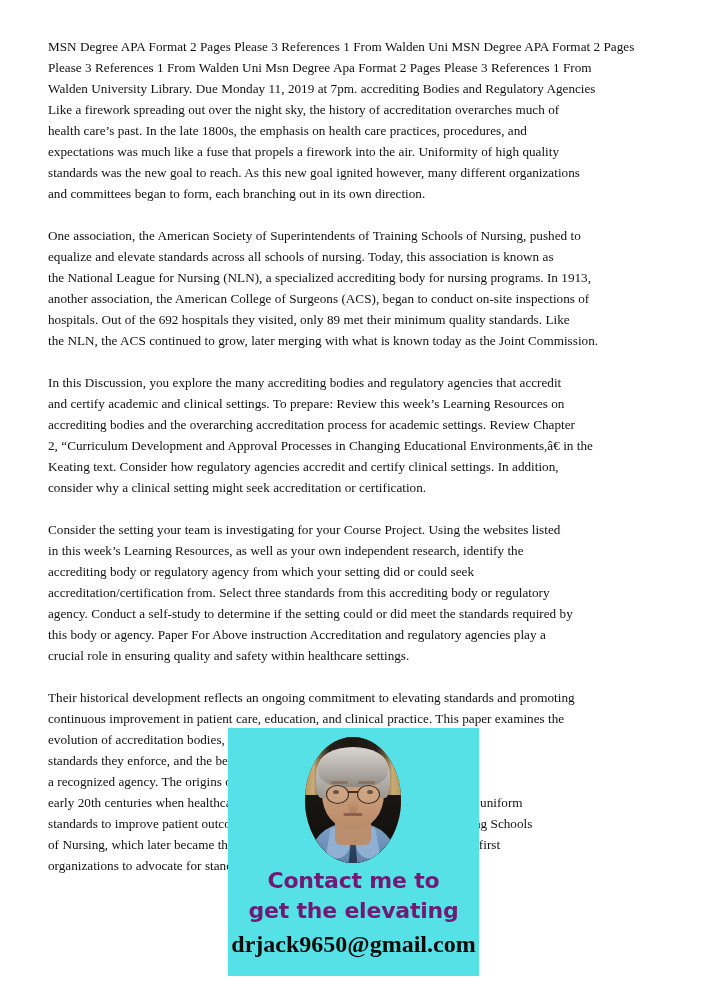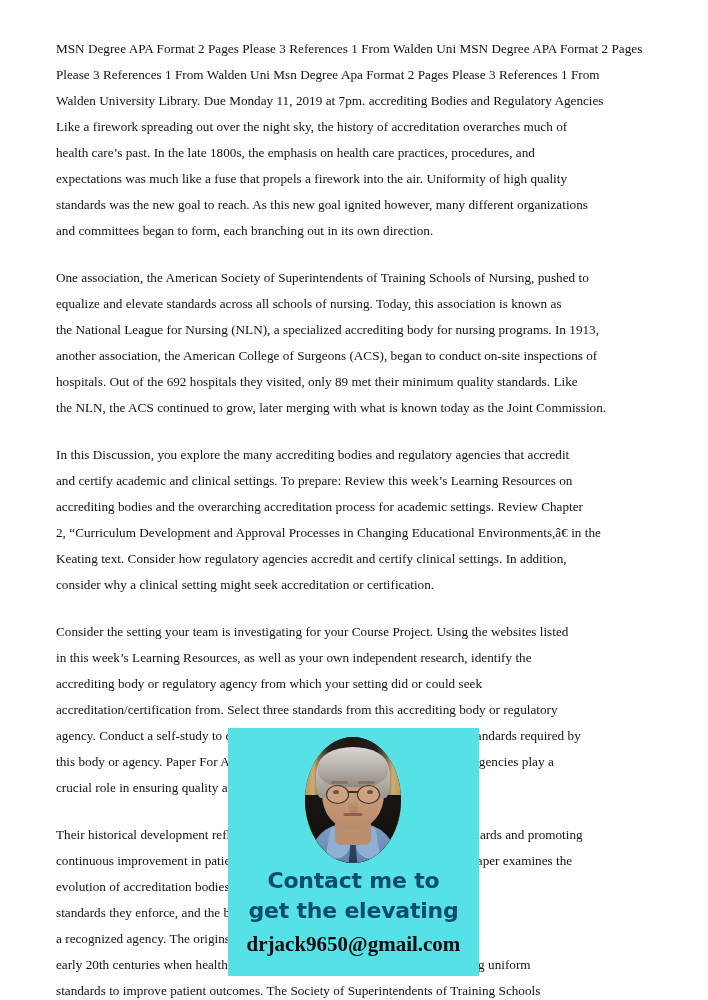--- a/index.html
+++ b/index.html
@@ -18,23 +18,23 @@
   }
 
   #doc-body {
     position: absolute;
     left: 48px;
     top: 36px;
     width: 640px;
   }
 
   .para {
-    margin: 0 0 21px 8px;
+    margin: 0 0 21px 0;
     font-size: 13.2px;
-    line-height: 26px;
+    line-height: 21px;
     color: #111111;
     text-align: left;
     white-space: pre-wrap;
     word-spacing: 0.1px;
   }
 
   .para:last-child {
     margin-bottom: 0;
   }
 
@@ -224,29 +224,29 @@
     right: 0;
     top: 138px;
     text-align: center;
   }
 
   .card-line {
     font-family: "DejaVu Sans", "Liberation Sans", sans-serif;
     font-weight: bold;
     font-size: 22px;
     line-height: 30px;
-    color: #0c4a6e;
+    color: #701a75;
     letter-spacing: -0.2px;
   }
 
   #card-email {
     margin-top: 5px;
     font-family: "Liberation Serif", "DejaVu Serif", serif;
     font-weight: bold;
-    font-size: 21px;
+    font-size: 24px;
     line-height: 26px;
     color: #0a0a0a;
   }
 </style>
 </head>
 <body>
 
 <div id="page">
 
   <div id="doc-body">

